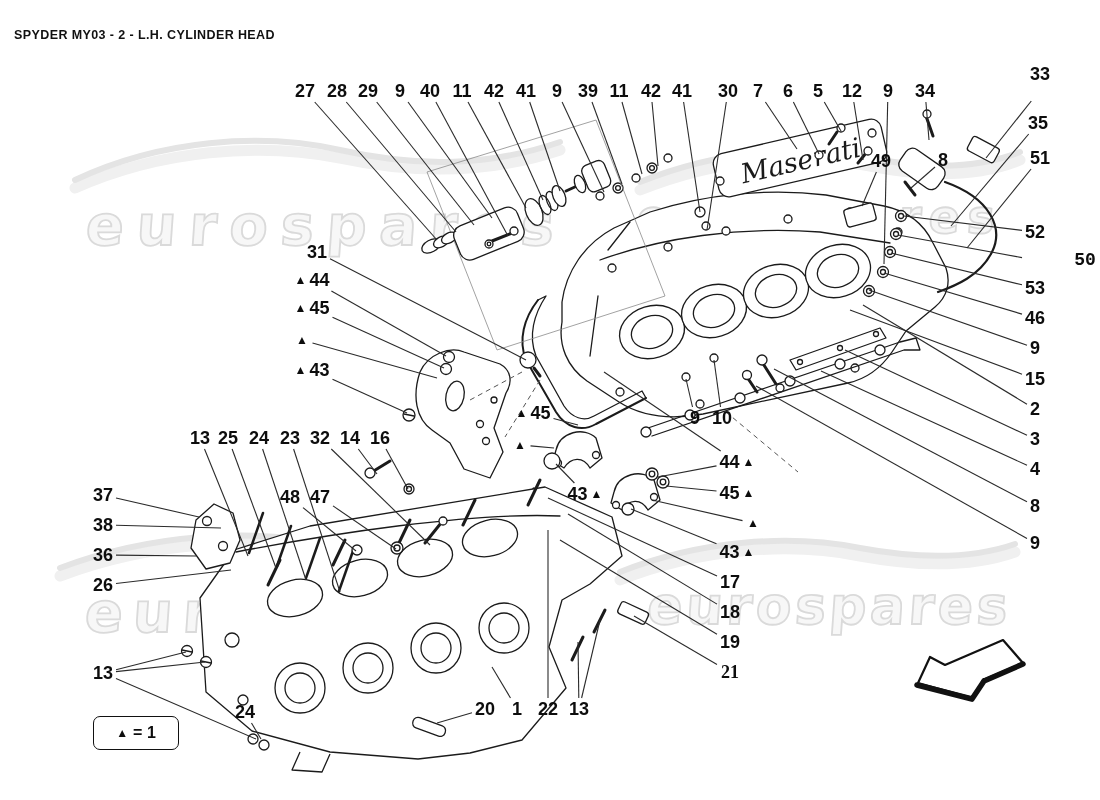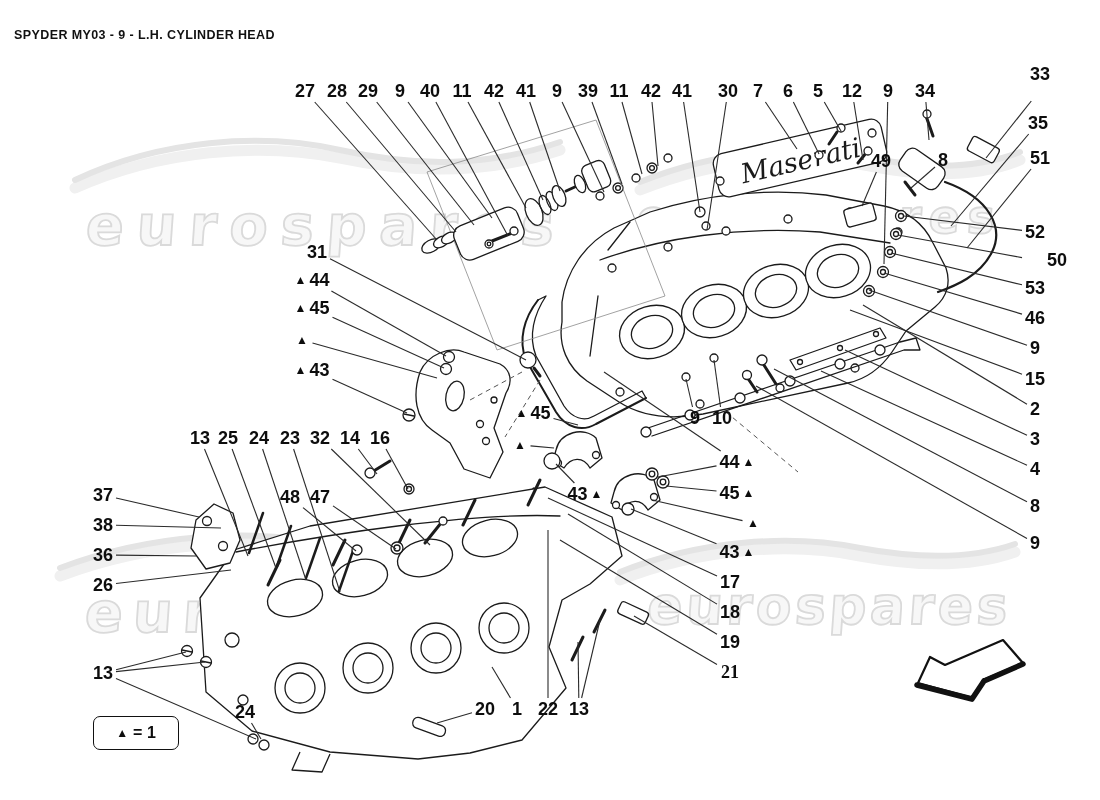--- a/index.html
+++ b/index.html
@@ -363,21 +363,21 @@
         <line x1="717.0" y1="634.2" x2="560" y2="540" class="ln"></line>
         <line x1="717.0" y1="664.4" x2="634" y2="616" class="ln"></line>
         <line x1="472.0" y1="712.8" x2="437" y2="723" class="ln"></line>
         <line x1="510.5" y1="698.0" x2="492" y2="667" class="ln"></line>
         <line x1="548.0" y1="698.0" x2="548" y2="530" class="ln"></line>
         <line x1="578.8" y1="698.0" x2="578" y2="642" class="ln"></line>
         <line x1="581.6" y1="698.0" x2="600" y2="620" class="ln"></line>
       </g>
 </svg>
 
-<div class="page-title">SPYDER MY03 - 9 - L.H. CYLINDER HEAD</div>
+<div class="page-title">SPYDER MY03 - 2 - L.H. CYLINDER HEAD</div>
 
 <div id="callouts">
       <div class="callout" style="left: 305px; top: 91px;">
         <span>27</span>
       </div>
       <div class="callout" style="left: 337px; top: 91px;">
         <span>28</span>
       </div>
       <div class="callout" style="left: 368px; top: 91px;">
         <span>29</span>
@@ -444,21 +444,21 @@
       </div>
       <div class="callout" style="left: 881px; top: 161px;">
         <span>49</span>
       </div>
       <div class="callout" style="left: 943px; top: 160px;">
         <span>8</span>
       </div>
       <div class="callout" style="left: 1035px; top: 232px; justify-content: flex-end;">
         <span>52</span>
       </div>
-      <div class="callout" style="left: 1057px; top: 260px;">
+      <div class="callout" style="left: 1085px; top: 260px; font-family: Liberation Mono, monospace;">
         <span>50</span>
       </div>
       <div class="callout" style="left: 1035px; top: 288px; justify-content: flex-end;">
         <span>53</span>
       </div>
       <div class="callout" style="left: 1035px; top: 318px;">
         <span>46</span>
       </div>
       <div class="callout" style="left: 1035px; top: 348px;">
         <span>9</span>

